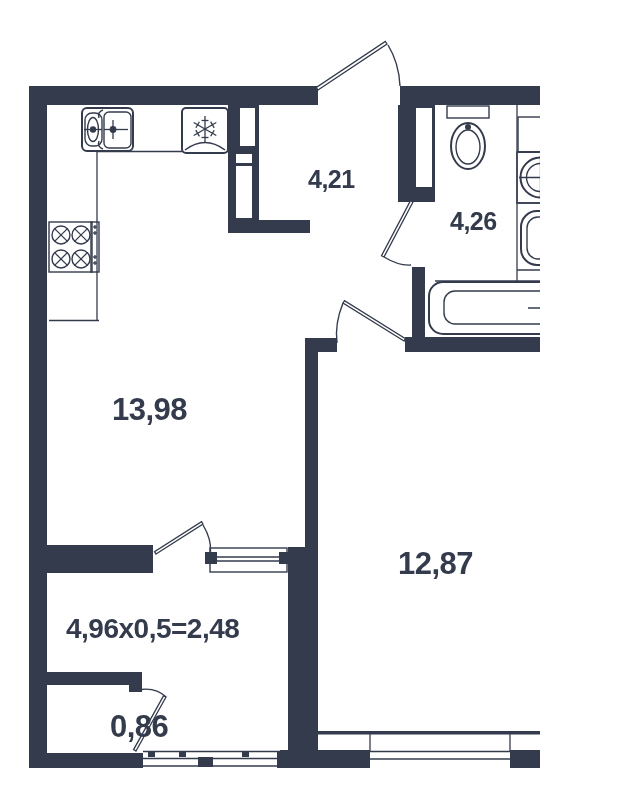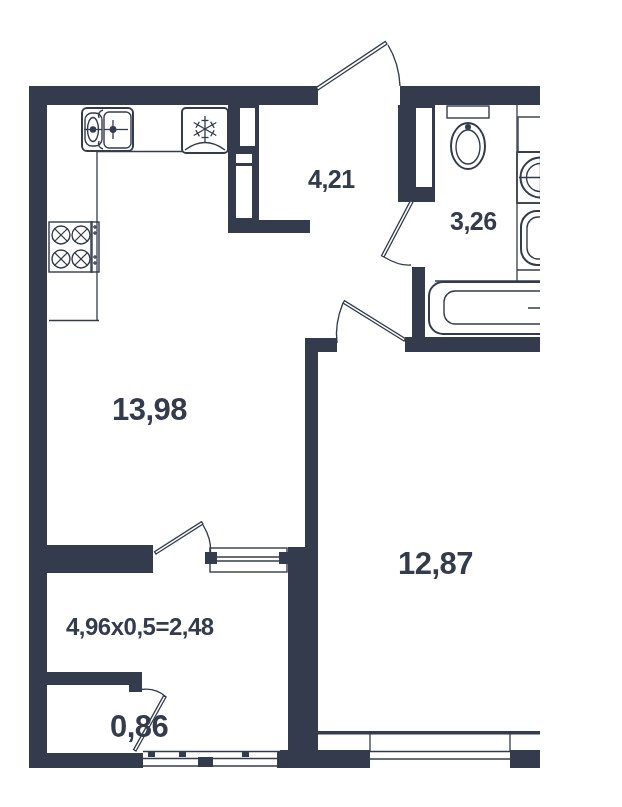--- a/index.html
+++ b/index.html
@@ -13,21 +13,21 @@
   .fw{fill:var(--wall);stroke:none;}
   .s{fill:none;stroke:var(--wall);stroke-width:2;}
   .s1{fill:none;stroke:var(--wall);stroke-width:1.4;}
   .ln{fill:none;stroke:var(--wall);stroke-width:1.3;}
   .leaf{fill:var(--bg);stroke:var(--wall);stroke-width:1.3;}
   .dot{fill:var(--wall);stroke:none;}
   
   .lbl{position:absolute;color:var(--wall);font-weight:700;line-height:1;letter-spacing:-0.5px;white-space:nowrap;}
   .lbl-sm{font-size:25px;}
   .lbl-lg{font-size:31px;}
-  .lbl-md{font-size:24px;}
+  .lbl-md{font-size:28px;}
 </style>
 </head>
 <body>
 
 <div id="plan">
   <svg width="622" height="807" viewBox="0 0 622 807">
 
     <g>
       <rect class="w" x="29" y="86" width="18" height="682"></rect>
       <rect class="w" x="29" y="86" width="289" height="19"></rect>
@@ -197,18 +197,18 @@
       <polygon class="leaf" points="156,554 203,524 201.5,521.6 154.5,551.6"></polygon>
       <path class="s1" d="M203,525 Q211.5,539 210.5,552" stroke-width="1"></path>
     </g>
     <g>
       <polygon class="leaf" points="136,751 166,697 163.6,695.6 133.6,749.6"></polygon>
       <path class="s1" d="M141,689.5 Q156,687.5 166,697" stroke-width="1"></path>
     </g>
   </svg>
 
   <div class="lbl lbl-sm" style="left:308px;top:167px;">4,21</div>
-  <div class="lbl lbl-sm" style="left:450px;top:209px;">3,26</div>
+  <div class="lbl lbl-sm" style="left:450px;top:209px;">4,26</div>
   <div class="lbl lbl-lg" style="left:112px;top:394px;">13,98</div>
   <div class="lbl lbl-lg" style="left:398px;top:548px;">12,87</div>
   <div class="lbl lbl-md" style="left:66px;top:615px;">4,96x0,5=2,48</div>
   <div class="lbl lbl-lg" style="left:66px;top:711px;margin-left:44px;">0,86</div>
 </div>
 
 </body></html>

